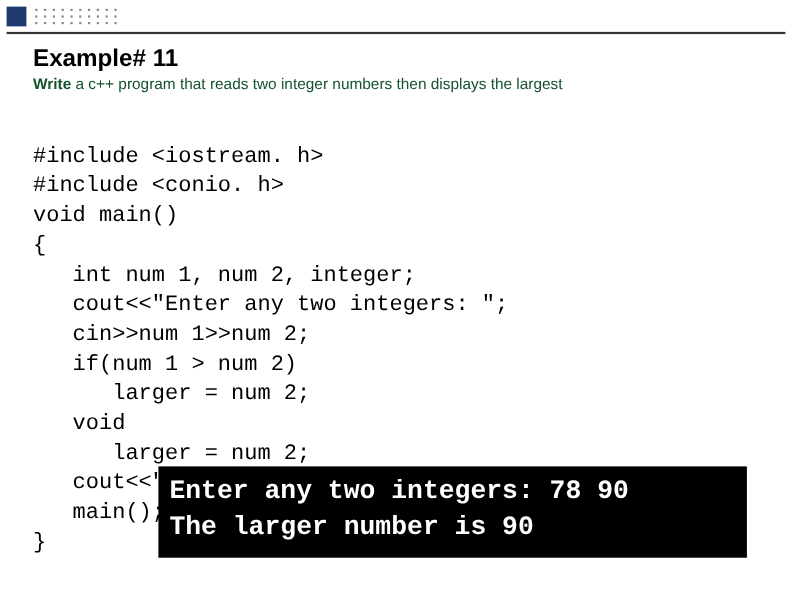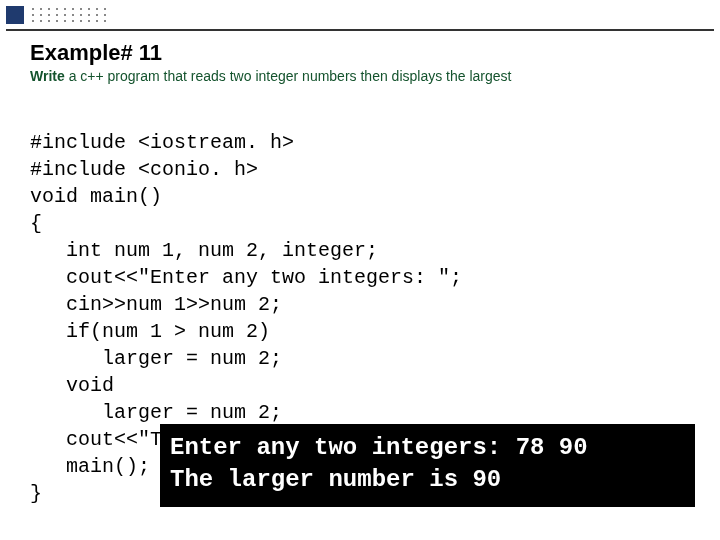--- a/index.html
+++ b/index.html
@@ -68,21 +68,21 @@
   .task b { font-weight: bold; }
   .code {
     font-family: "Courier New", Courier, monospace;
     font-size: 20px;
     line-height: 1.35;
     white-space: pre;
     color: #000;
   }
   .output-box {
     position: absolute;
-    left: 160px;
+    left: 144px;
     top: 424px;
     width: 535px;
     background: #000;
     color: #fff;
     font-family: "Courier New", Courier, monospace;
     font-size: 24px;
     font-weight: bold;
     padding: 8px 10px 10px 10px;
     line-height: 1.35;
     white-space: pre;

